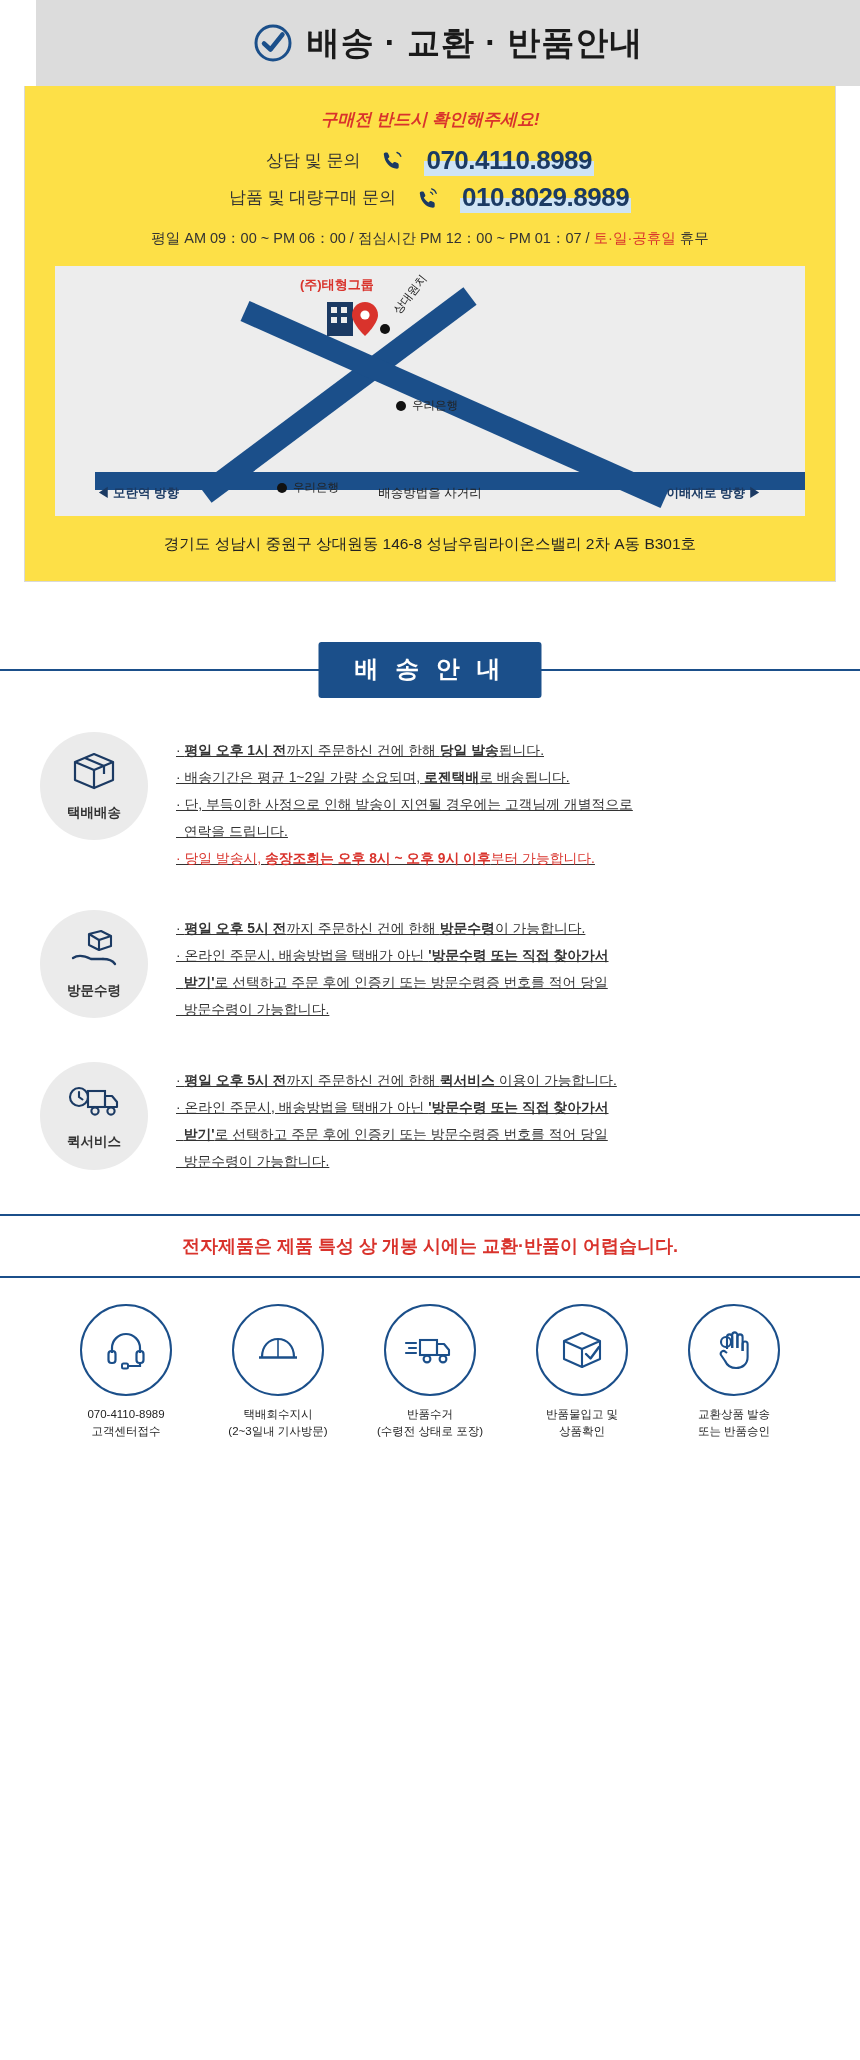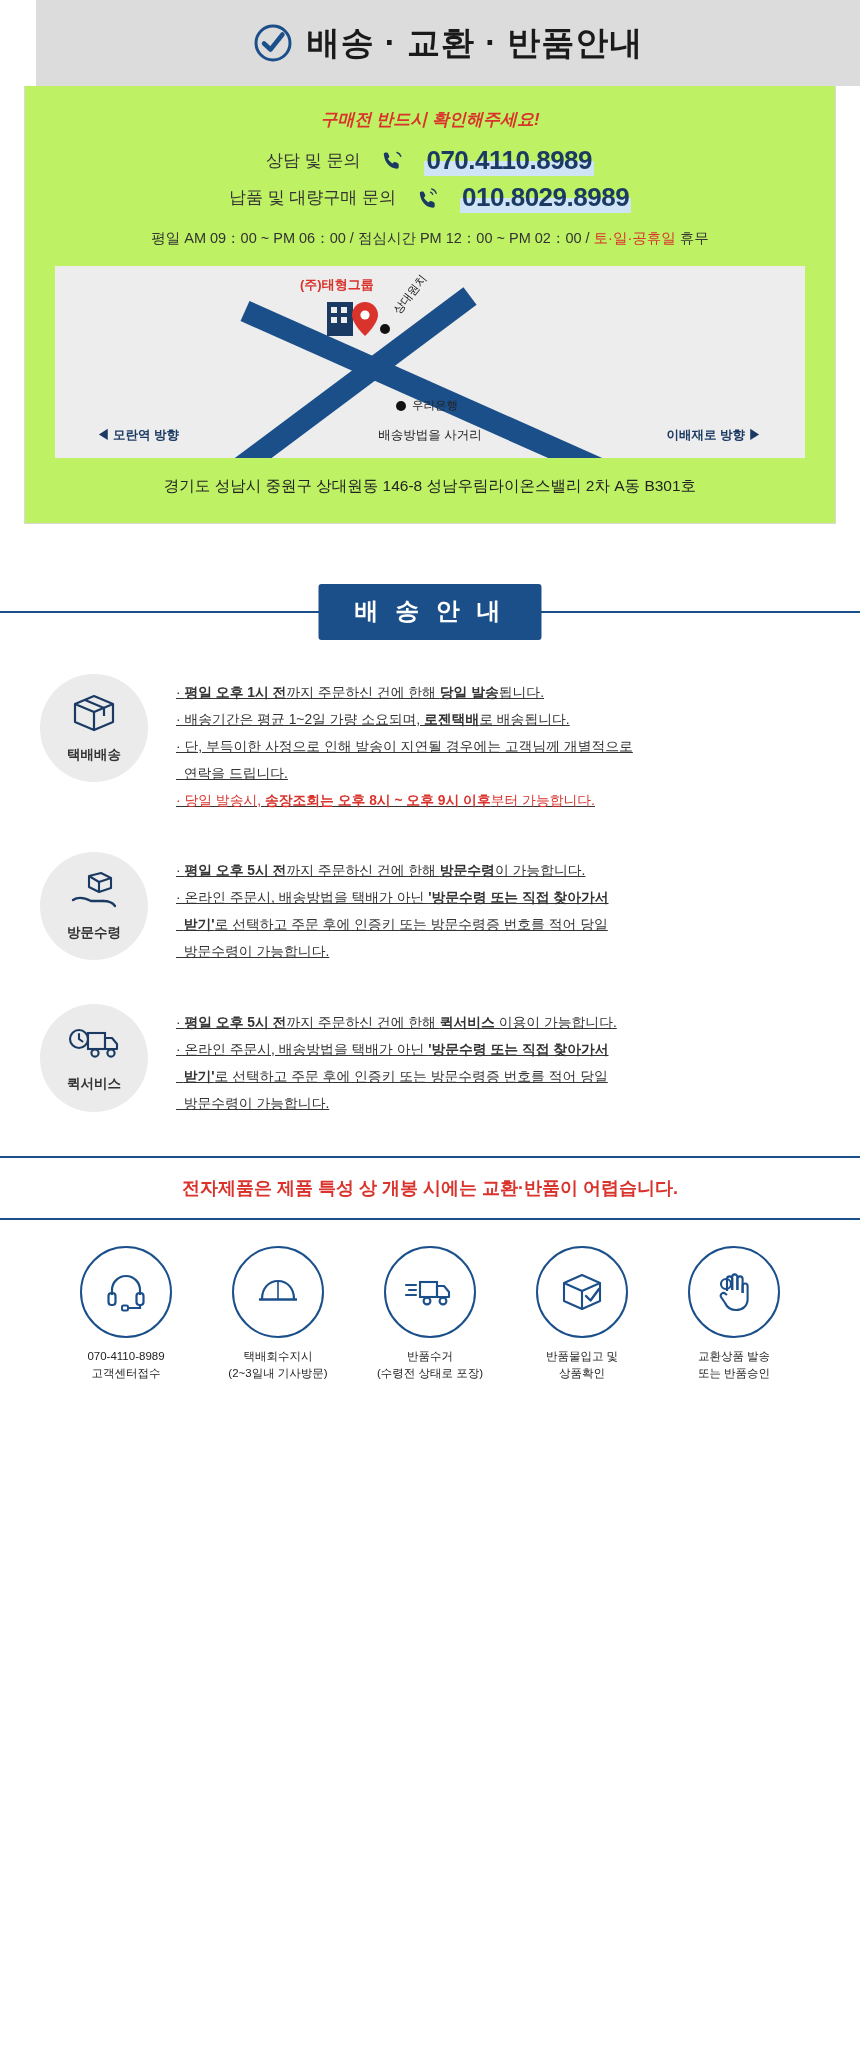--- a/index.html
+++ b/index.html
@@ -26,21 +26,21 @@
     font-size: 33px;
     font-weight: bold;
     color: #1a1a1a;
     letter-spacing: 1px;
   }
   .check-badge { width: 40px; height: 40px; }
 
   
   .info-panel {
     margin: 0 24px;
-    background: #bef264;
+    background: #fde047;
     border: 1px solid #d9d9d9;
     border-top: none;
     padding: 22px 0 26px;
     text-align: center;
   }
   .notice-red {
     color: #d9332c;
     font-weight: bold;
     font-size: 17px;
     font-style: italic;
@@ -68,21 +68,21 @@
     margin-top: 16px;
     font-size: 14.5px;
     color: #333;
   }
   .hours .red { color: #d9332c; }
 
   
   .map {
     position: relative;
     margin: 18px 30px 0;
-    height: 192px;
+    height: 250px;
     background: #ededed;
     overflow: hidden;
   }
   .map svg { position: absolute; left: 0; top: 0; }
   .map-label {
     position: absolute;
     font-size: 11.5px;
     color: #222;
     white-space: nowrap;
   }
@@ -229,21 +229,21 @@
       <span class="phone-ic">
         <svg width="24" height="24" viewBox="0 0 24 24">
           <path d="M6.5 5.5c.8 0 1.4.5 1.7 1.2l1 2.4c.25.6.1 1.3-.4 1.7l-1 .8c1 2.1 2.7 3.8 4.8 4.8l.8-1c.4-.5 1.1-.65 1.7-.4l2.4 1c.7.3 1.2.9 1.2 1.7v2.3c0 1-.8 1.8-1.8 1.7C9.9 21.2 4.8 16.1 3.8 7.3c-.1-1 .7-1.8 1.7-1.8h1z" fill="#1b3a63"></path>
           <path d="M14.5 6.2c1 .3 1.9 1.2 2.2 2.2M15.6 2.8c2.2.6 4 2.4 4.6 4.6" fill="none" stroke="#1b3a63" stroke-width="1.3" stroke-linecap="round"></path>
         </svg>
       </span>
       <span class="contact-number">010.8029.8989</span>
     </div>
 
     <div class="hours">
-      <span>평일 AM 09：00 ~ PM 06：00 / 점심시간 PM 12：00 ~ PM 02：00 / </span><span class="red">토·일·공휴일</span><span> 휴무</span>
+      <span>평일 AM 09：00 ~ PM 06：00 / 점심시간 PM 12：00 ~ PM 01：07 / </span><span class="red">토·일·공휴일</span><span> 휴무</span>
     </div>
 
     <div class="map">
       <svg width="800" height="250" viewBox="0 0 800 250">
 
         <line x1="150" y1="228" x2="415" y2="30" stroke="#1b4f8a" stroke-width="22"></line>
         <line x1="190" y1="45" x2="610" y2="232" stroke="#1b4f8a" stroke-width="22"></line>
         <line x1="40" y1="215" x2="760" y2="215" stroke="#1b4f8a" stroke-width="18"></line>
 
         <g transform="translate(272,36)">

